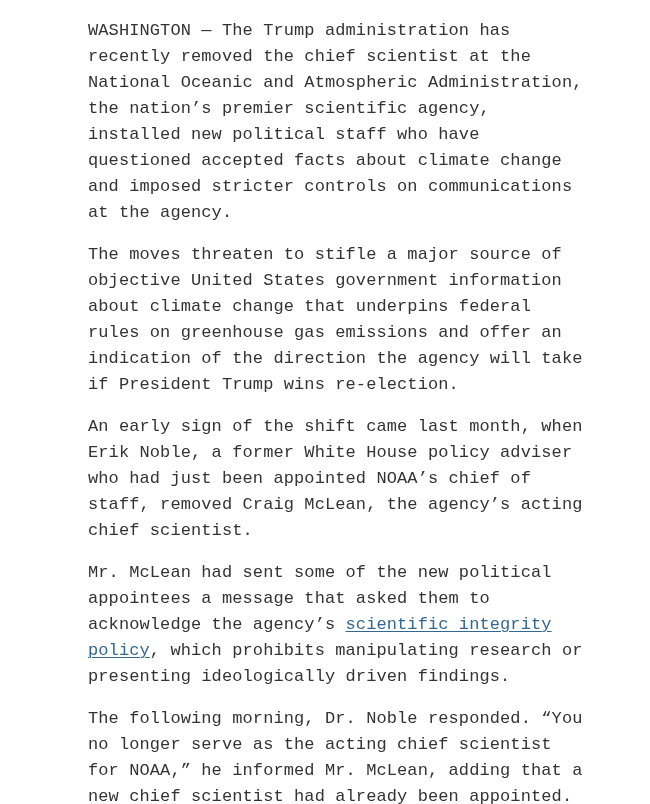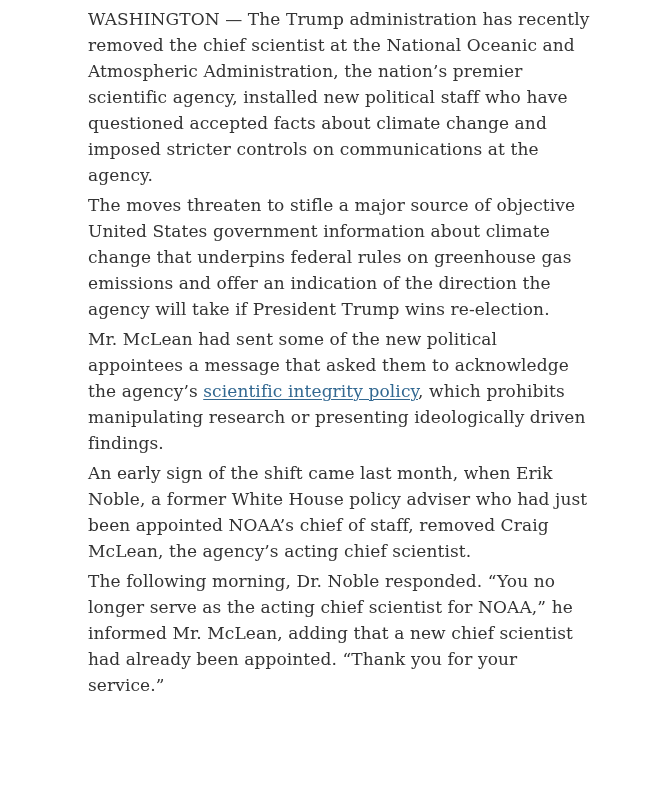--- a/index.html
+++ b/index.html
@@ -13,45 +13,46 @@
     overflow: hidden;
     font-family: "DejaVu Serif", "Liberation Serif", serif;
     color: #333333;
   }
   main.article-body {
     box-sizing: border-box;
     padding: 2px 60px 0 88px;
     width: 650px;
   }
   p.para {
-    margin: 4px 0 3px 0;
+    margin: 16px 0 3px 0;
     font-size: 17px;
     line-height: 26px;
     letter-spacing: 0.1px;
     color: #333333;
     text-align: left;
+    font-family: Liberation Mono, monospace;
   }
   a.inline-link {
     color: #326891;
     text-decoration: underline;
     text-decoration-thickness: 1px;
     text-underline-offset: 2px;
     cursor: pointer;
   }
 </style>
 </head>
 <body>
 
 <main class="article-body">
 
   <p class="para">WASHINGTON — The Trump administration has recently removed the chief scientist at the National Oceanic and Atmospheric Administration, the nation’s premier scientific agency, installed new political staff who have questioned accepted facts about climate change and imposed stricter controls on communications at the agency.</p>
 
   <p class="para">The moves threaten to stifle a major source of objective United States government information about climate change that underpins federal rules on greenhouse gas emissions and offer an indication of the direction the agency will take if President Trump wins re-election.</p>
 
+  <p class="para">An early sign of the shift came last month, when Erik Noble, a former White House policy adviser who had just been appointed NOAA’s chief of staff, removed Craig McLean, the agency’s acting chief scientist.</p>
+
   <p class="para"><span>Mr. McLean had sent some of the new political appointees a message that asked them to acknowledge the agency’s </span><a class="inline-link" href="#">scientific integrity policy</a><span>, which prohibits manipulating research or presenting ideologically driven findings.</span></p>
-
-  <p class="para">An early sign of the shift came last month, when Erik Noble, a former White House policy adviser who had just been appointed NOAA’s chief of staff, removed Craig McLean, the agency’s acting chief scientist.</p>
 
 
 
   <p class="para">The following morning, Dr. Noble responded. “You no longer serve as the acting chief scientist for NOAA,” he informed Mr. McLean, adding that a new chief scientist had already been appointed. “Thank you for your service.”</p>
 
 </main>
 
 </body></html>

